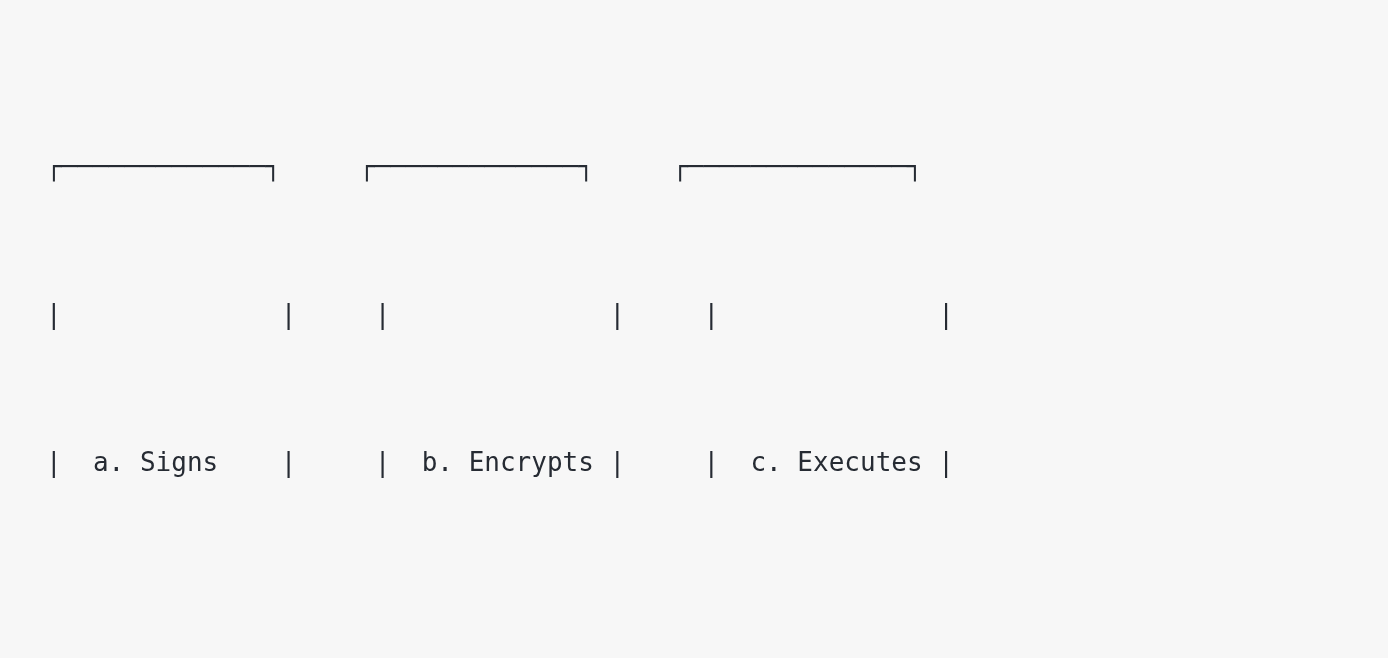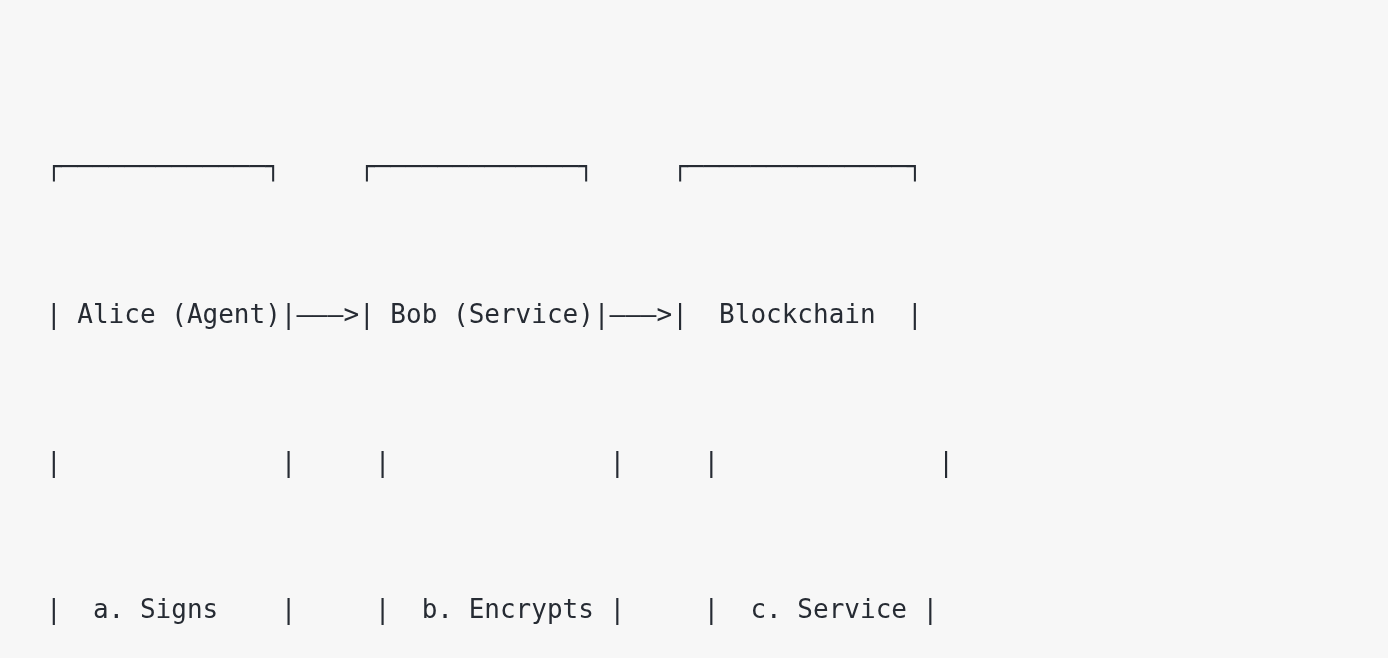--- a/index.html
+++ b/index.html
@@ -39,23 +39,22 @@
     height: 49.2px;
   }
 </style>
 </head>
 <body>
 
 <div id="diagram">
 
   <div class="ascii-canvas">
     <span class="ascii-line">┌─────────────┐     ┌─────────────┐     ┌──────────────┐</span>
-    <span class="ascii-line">| Alice (Agent)|———&gt;| Bob (Service)|———&gt;|  Blockchain  |</span>
     <span class="ascii-line">|              |     |              |     |              |</span>
-    <span class="ascii-line">|  a. Signs    |     |  b. Encrypts |     |  c. Service |</span>
+    <span class="ascii-line">|  a. Signs    |     |  b. Encrypts |     |  c. Executes |</span>
     
     
     
     
     
     
     
     
   </div>
 

